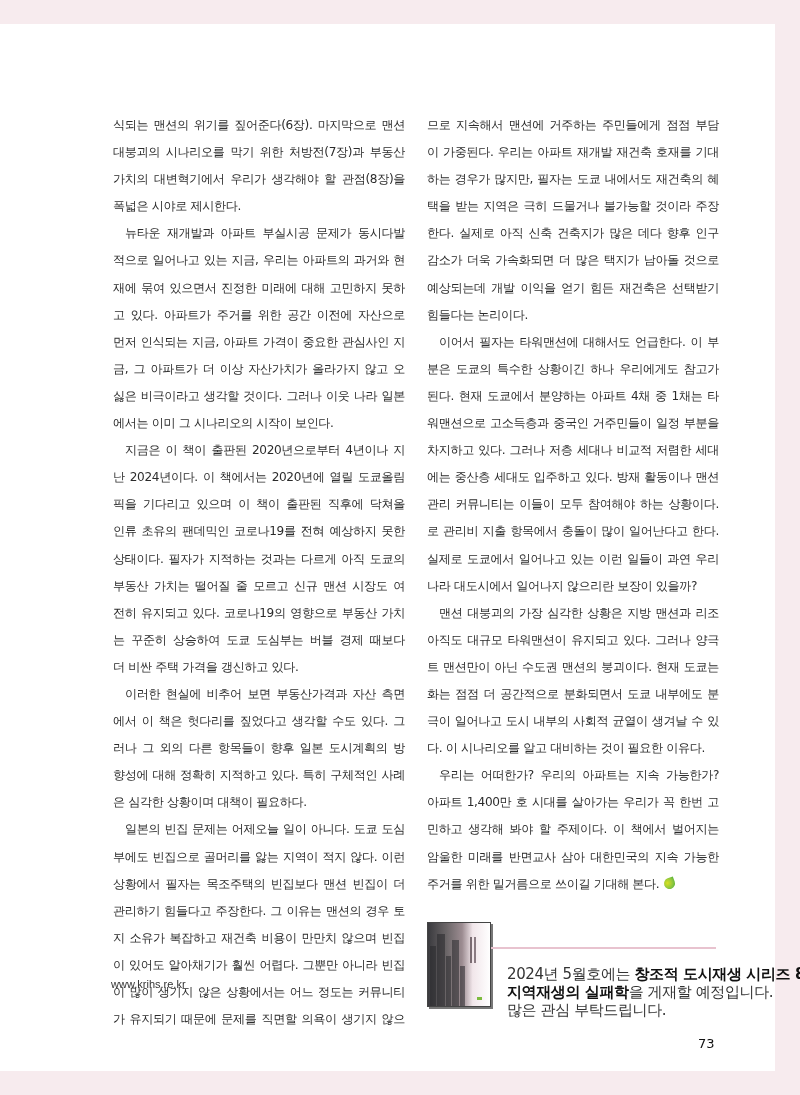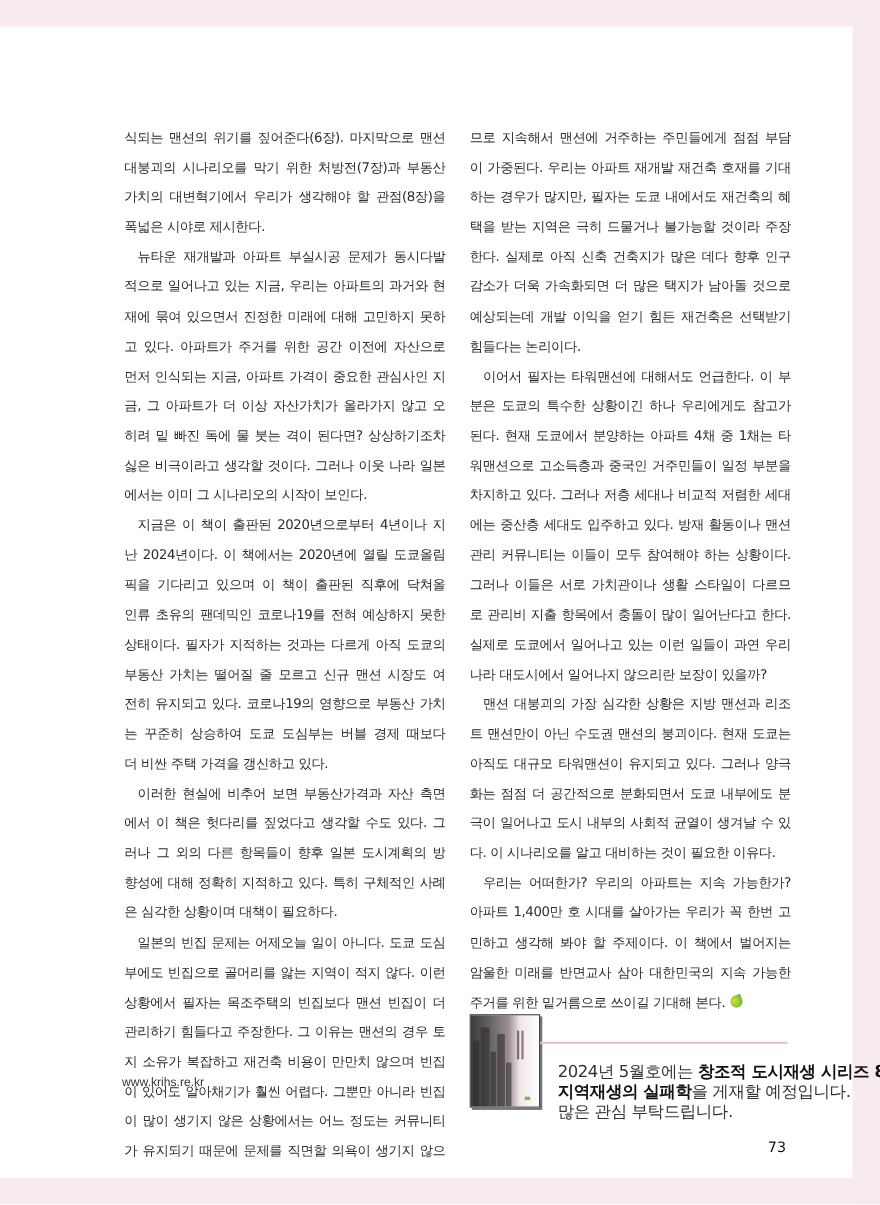--- a/index.html
+++ b/index.html
@@ -158,21 +158,20 @@
     <div class="line"><span>식되는 맨션의 위기를 짚어준다(6장). 마지막으로 맨션</span></div>
     <div class="line"><span>대붕괴의 시나리오를 막기 위한 처방전(7장)과 부동산</span></div>
     <div class="line"><span>가치의 대변혁기에서 우리가 생각해야 할 관점(8장)을</span></div>
     <div class="line last"><span>폭넓은 시야로 제시한다.</span></div>
     <div class="line indent"><span>뉴타운 재개발과 아파트 부실시공 문제가 동시다발</span></div>
     <div class="line"><span>적으로 일어나고 있는 지금, 우리는 아파트의 과거와 현</span></div>
     <div class="line"><span>재에 묶여 있으면서 진정한 미래에 대해 고민하지 못하</span></div>
     <div class="line"><span>고 있다. 아파트가 주거를 위한 공간 이전에 자산으로</span></div>
     <div class="line"><span>먼저 인식되는 지금, 아파트 가격이 중요한 관심사인 지</span></div>
     <div class="line"><span>금, 그 아파트가 더 이상 자산가치가 올라가지 않고 오</span></div>
-    <div class="line"><span>히려 밑 빠진 독에 물 붓는 격이 된다면? 상상하기조차</span></div>
     <div class="line"><span>싫은 비극이라고 생각할 것이다. 그러나 이웃 나라 일본</span></div>
     <div class="line last"><span>에서는 이미 그 시나리오의 시작이 보인다.</span></div>
     <div class="line indent"><span>지금은 이 책이 출판된 2020년으로부터 4년이나 지</span></div>
     <div class="line"><span>난 2024년이다. 이 책에서는 2020년에 열릴 도쿄올림</span></div>
     <div class="line"><span>픽을 기다리고 있으며 이 책이 출판된 직후에 닥쳐올</span></div>
     <div class="line"><span>인류 초유의 팬데믹인 코로나19를 전혀 예상하지 못한</span></div>
     <div class="line"><span>상태이다. 필자가 지적하는 것과는 다르게 아직 도쿄의</span></div>
     <div class="line"><span>부동산 가치는 떨어질 줄 모르고 신규 맨션 시장도 여</span></div>
     <div class="line"><span>전히 유지되고 있다. 코로나19의 영향으로 부동산 가치</span></div>
     <div class="line"><span>는 꾸준히 상승하여 도쿄 도심부는 버블 경제 때보다</span></div>
@@ -200,27 +199,26 @@
     <div class="line"><span>감소가 더욱 가속화되면 더 많은 택지가 남아돌 것으로</span></div>
     <div class="line"><span>예상되는데 개발 이익을 얻기 힘든 재건축은 선택받기</span></div>
     <div class="line last"><span>힘들다는 논리이다.</span></div>
     <div class="line indent"><span>이어서 필자는 타워맨션에 대해서도 언급한다. 이 부</span></div>
     <div class="line"><span>분은 도쿄의 특수한 상황이긴 하나 우리에게도 참고가</span></div>
     <div class="line"><span>된다. 현재 도쿄에서 분양하는 아파트 4채 중 1채는 타</span></div>
     <div class="line"><span>워맨션으로 고소득층과 중국인 거주민들이 일정 부분을</span></div>
     <div class="line"><span>차지하고 있다. 그러나 저층 세대나 비교적 저렴한 세대</span></div>
     <div class="line"><span>에는 중산층 세대도 입주하고 있다. 방재 활동이나 맨션</span></div>
     <div class="line"><span>관리 커뮤니티는 이들이 모두 참여해야 하는 상황이다.</span></div>
-    <div class="line"><span>그러나 이들은 서로 가치관이나 생활 스타일이 다르므</span></div>
     <div class="line"><span>로 관리비 지출 항목에서 충돌이 많이 일어난다고 한다.</span></div>
     <div class="line"><span>실제로 도쿄에서 일어나고 있는 이런 일들이 과연 우리</span></div>
     <div class="line last"><span>나라 대도시에서 일어나지 않으리란 보장이 있을까?</span></div>
     <div class="line indent"><span>맨션 대붕괴의 가장 심각한 상황은 지방 맨션과 리조</span></div>
+    <div class="line"><span>아직도 대규모 타워맨션이 유지되고 있다. 그러나 양극</span></div>
     <div class="line"><span>트 맨션만이 아닌 수도권 맨션의 붕괴이다. 현재 도쿄는</span></div>
-    <div class="line"><span>아직도 대규모 타워맨션이 유지되고 있다. 그러나 양극</span></div>
     <div class="line"><span>화는 점점 더 공간적으로 분화되면서 도쿄 내부에도 분</span></div>
     <div class="line"><span>극이 일어나고 도시 내부의 사회적 균열이 생겨날 수 있</span></div>
     <div class="line last"><span>다. 이 시나리오를 알고 대비하는 것이 필요한 이유다.</span></div>
     <div class="line indent"><span>우리는 어떠한가? 우리의 아파트는 지속 가능한가?</span></div>
     <div class="line"><span>아파트 1,400만 호 시대를 살아가는 우리가 꼭 한번 고</span></div>
     <div class="line"><span>민하고 생각해 봐야 할 주제이다. 이 책에서 벌어지는</span></div>
     <div class="line"><span>암울한 미래를 반면교사 삼아 대한민국의 지속 가능한</span></div>
     <div class="line last"><span>주거를 위한 밑거름으로 쓰이길 기대해 본다.</span><span class="leaf-icon"></span></div>
   </div>
 

